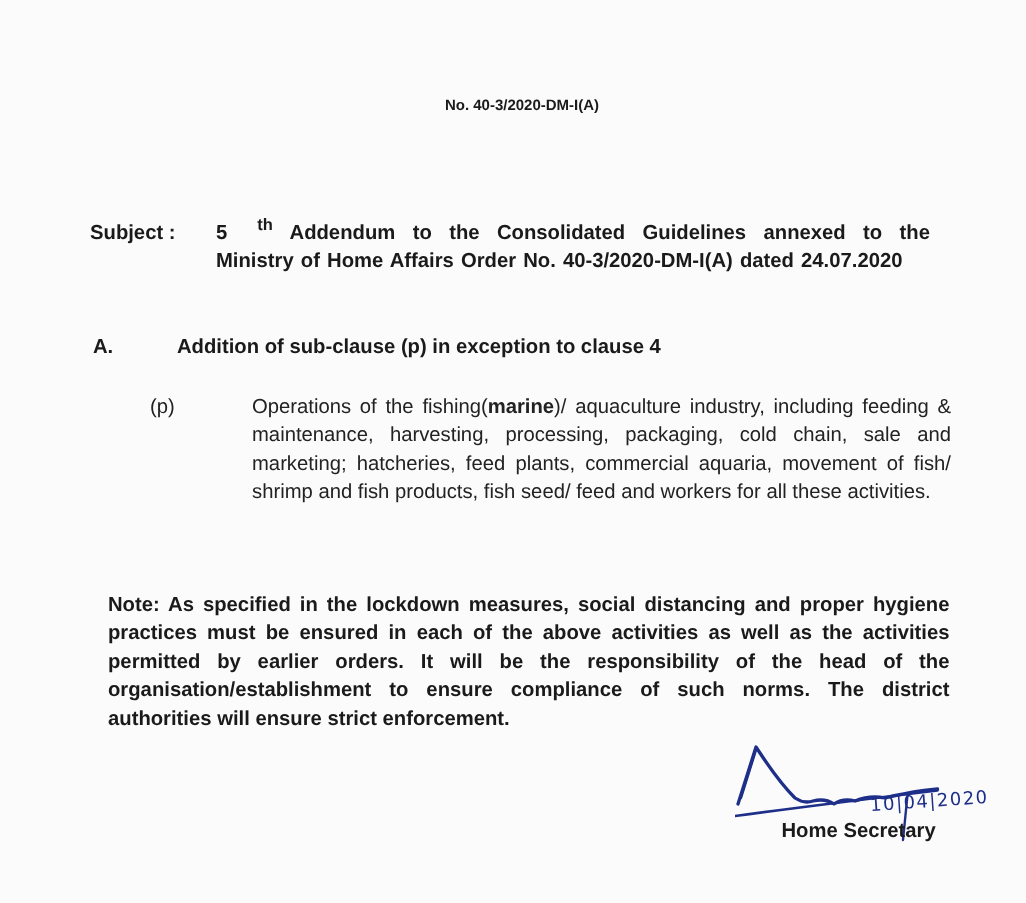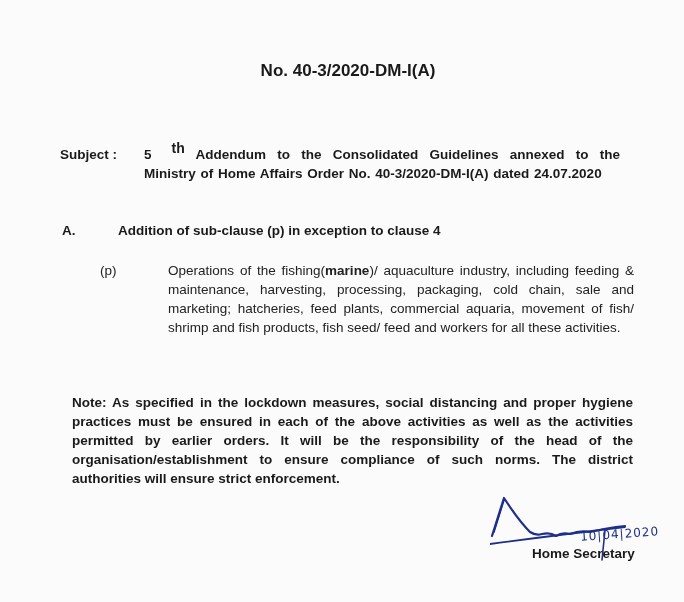--- a/index.html
+++ b/index.html
@@ -15,21 +15,21 @@
       font-family: "Liberation Sans", sans-serif;
       color: #1a1a1a;
     }
     .header {
       position: absolute;
       left: 0;
       width: 684px;
       top: 62px;
       text-align: center;
       font-weight: bold;
-      font-size: 17px;
+      font-size: 10px;
       line-height: 17px;
     }
     .header div { margin-left: 12px; }
     .subject {
       position: absolute;
       left: 60px;
       top: 145px;
       width: 562px;
       font-weight: bold;
       font-size: 13.5px;
@@ -43,21 +43,21 @@
     .subject-text {
       position: absolute;
       left: 84px;
       top: 0;
       width: 476px;
       text-align: justify;
       text-align-last: left;
       word-spacing: 1px;
     }
     .subject-text sup {
-      font-size: 14px;
+      font-size: 11px;
       line-height: 0;
       vertical-align: 6px;
       padding-left: 20px;
     }
     .section-a {
       position: absolute;
       left: 62px;
       top: 222px;
       font-weight: bold;
       font-size: 13.5px;
@@ -109,21 +109,21 @@
     }
     .signature {
       position: absolute;
       left: 490px;
       top: 492px;
       width: 190px;
       height: 70px;
     }
     .sign-title {
       position: absolute;
-      left: 532px;
+      left: 521px;
       top: 545px;
       font-weight: bold;
       font-size: 13.5px;
       line-height: 17px;
       white-space: nowrap;
       text-align: right;
     }
     .sign-date {
       position: absolute;
       left: 580px;

